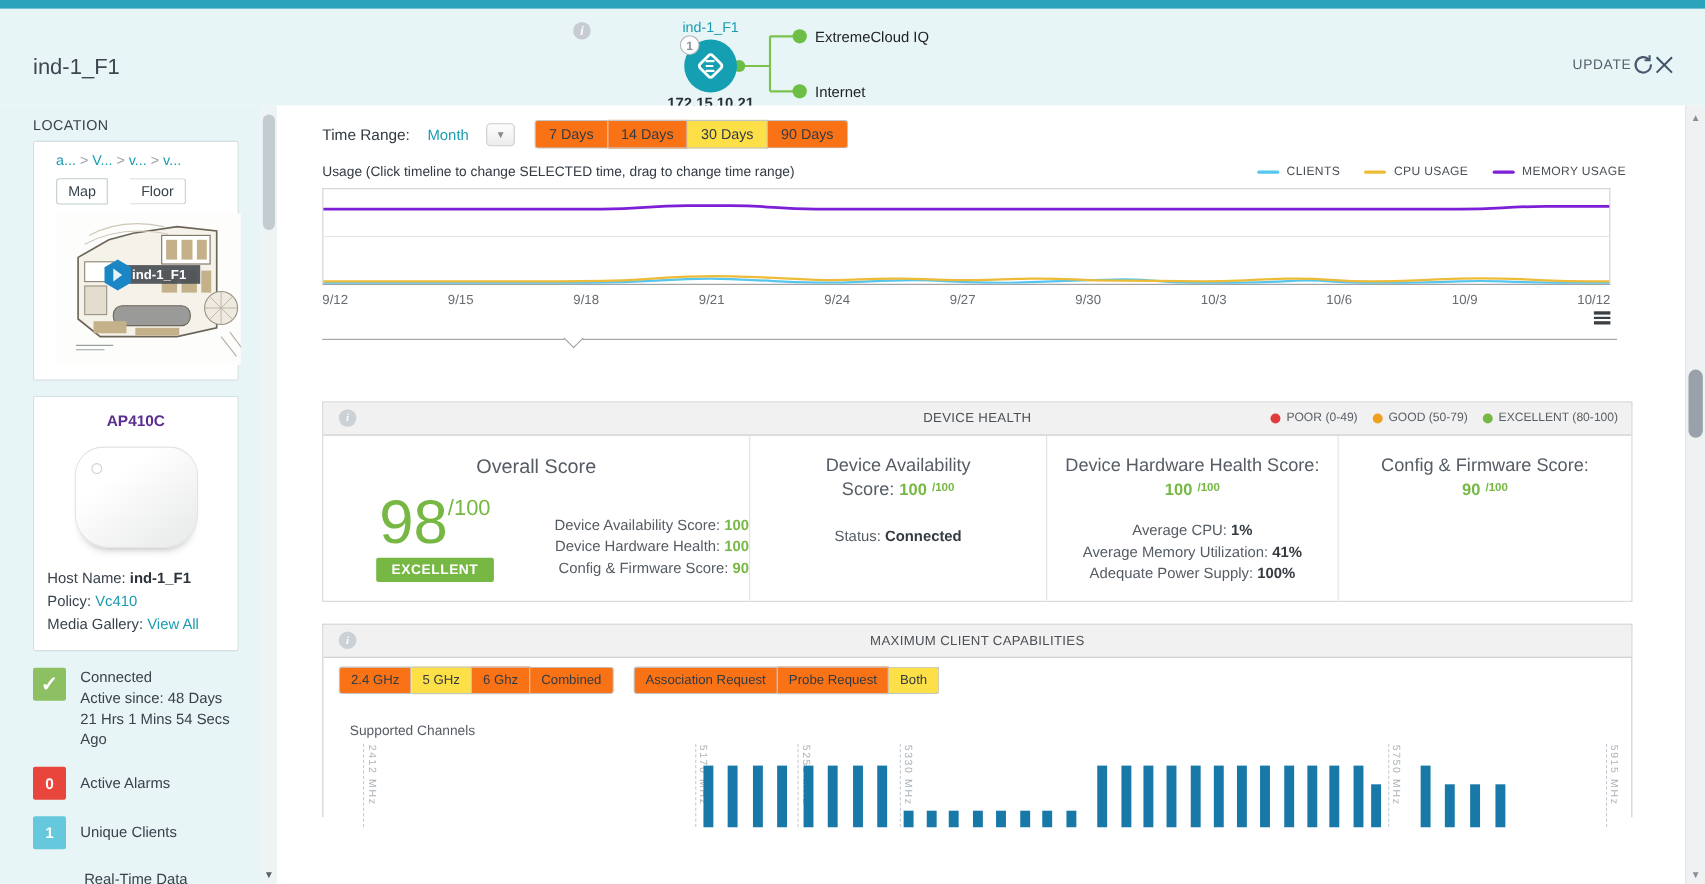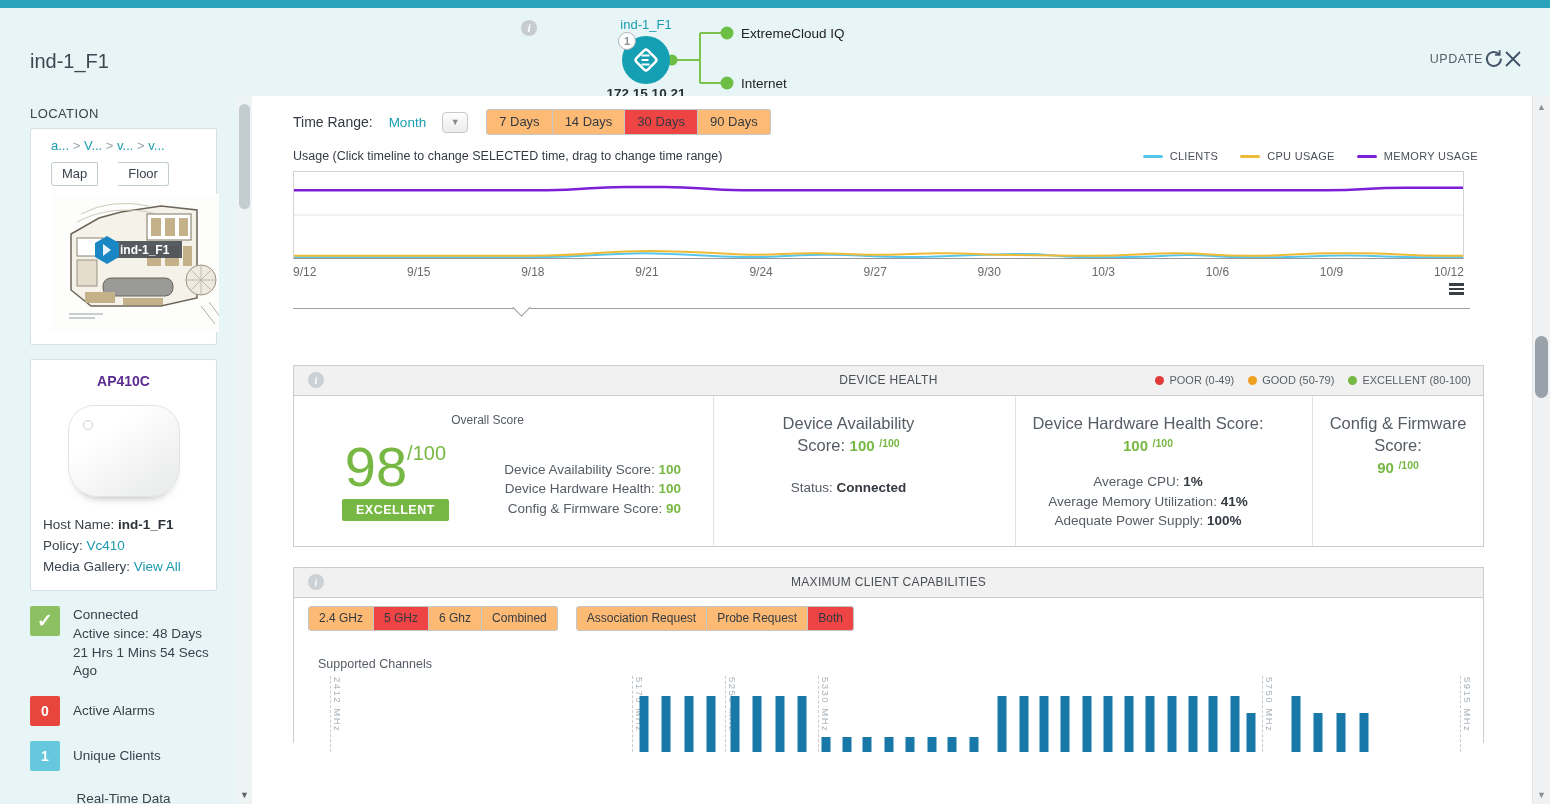--- a/index.html
+++ b/index.html
@@ -52,24 +52,24 @@
   .si-cyan { background:#65c8dc; font-size:14px; }
   .status-txt { margin-left:13px; font-size:13.5px; color:#39424c; line-height:1.4; width:145px; }
   .rt-heading { margin-top:20px; text-align:center; font-size:13.5px; color:#39424c; }
 
   
   .tr-row { margin-top:13px; display:flex; align-items:center; }
   .tr-label { font-size:14px; color:#333a42; }
   .tr-mode { font-size:13.5px; color:#1a9cb0; margin-left:16px; cursor:pointer; }
   .dd-btn { margin-left:16px; width:26px; height:21px; background:linear-gradient(#fdfdfd,#ececec); border:1px solid #c9c9c9; border-radius:4px; font-size:9px; color:#8a8a8a; display:flex; align-items:center; justify-content:center; cursor:pointer; }
   .seg-group { display:flex; margin-left:18px; border-radius:3px; }
-  .seg-btn { font-size:13px; color:#333a42; background:#fdba74; border:1px solid #c2c6c9; border-left:none; padding:4px 12px 5px; cursor:pointer; white-space:nowrap; }
+  .seg-btn { font-size:13px; color:#333a42; background:#f97316; border:1px solid #c2c6c9; border-left:none; padding:4px 12px 5px; cursor:pointer; white-space:nowrap; }
   .seg-btn:first-child { border-left:1px solid #c2c6c9; border-radius:3px 0 0 3px; }
   .seg-btn:last-child { border-radius:0 3px 3px 0; }
-  .seg-btn.active { background:#ef4444; }
+  .seg-btn.active { background:#fde047; }
   .seg-sm .seg-btn { font-size:12px; padding:4px 10px 5px; }
 
   .usage-row { margin-top:14px; display:flex; align-items:center; }
   .usage-hint { font-size:12.5px; color:#333a42; }
   .u-legend { margin-left:auto; display:flex; gap:22px; margin-right:6px; }
   .u-leg-item { display:flex; align-items:center; gap:7px; font-size:11px; color:#4a4f55; letter-spacing:.3px; cursor:pointer; }
   .u-swatch { width:20px; height:3px; border-radius:2px; }
 
   .chart-box { margin-top:8px; width:1171px; height:88px; border:1px solid #d2d2d2; border-bottom:1px solid #989898; position:relative; cursor:pointer; }
   .xticks { width:1171px; display:flex; justify-content:space-between; margin-top:6px; font-size:12px; color:#666b70; }
@@ -87,21 +87,21 @@
   .panel-hd { height:30px; background:#f1f1f1; border-bottom:1px solid #ccc; display:flex; align-items:center; position:relative; }
   .info-i { width:16px; height:16px; border-radius:50%; background:#ccd1d6; color:#fff; font-size:10px; font-style:italic; font-weight:bold; font-family:"Liberation Serif",serif; display:flex; align-items:center; justify-content:center; margin-left:14px; cursor:pointer; flex:none; }
   .panel-title { position:absolute; left:0; right:0; text-align:center; font-size:12px; color:#4a4f55; letter-spacing:.3px; }
   .h-legend { margin-left:auto; display:flex; gap:14px; margin-right:12px; position:relative; }
   .h-leg-item { display:flex; align-items:center; gap:5px; font-size:11px; color:#5a6066; }
   .h-dot { width:9px; height:9px; border-radius:50%; }
 
   .dh-panel { margin-top:56px; }
   .dh-body { display:flex; height:150px; background:#fff; }
   .dh-col { padding-top:16px; }
-  .dh-col + .dh-col { border-left:1px solid #e2e2e2;margin-left:32px; }
+  .dh-col + .dh-col { border-left:1px solid #e2e2e2; }
   .dh-c1 { width:387px; }
   .dh-c2 { width:270px; }
   .dh-c3 { width:265px; }
   .dh-c4 { flex:1; }
   .dh-col-heading { text-align:center; font-size:16.5px; color:#555c64; line-height:1.35; }
   .green { color:#76b843; }
   .score-b { font-weight:bold; font-size:15px; }
   .denom-sm { font-size:10.5px; font-weight:bold; vertical-align:4px; }
   .dh-rows { margin-top:16px; text-align:center; font-size:13.5px; color:#555c64; line-height:1.45; }
   .dh-rows b { color:#343a40; }
@@ -318,21 +318,21 @@
               <span>GOOD (50-79)</span>
             </span>
             <span class="h-leg-item">
               <span class="h-dot" style="background: rgb(118, 184, 67);"></span>
               <span>EXCELLENT (80-100)</span>
             </span>
           </div>
       </div>
       <div class="dh-body">
         <div class="dh-col dh-c1">
-          <div class="dh-col-heading" style="font-size:12px">Overall Score</div>
+          <div class="dh-col-heading" style="font-size:18px">Overall Score</div>
           <div class="overall-wrap">
             <div class="score-block">
               <div class="score-num"><span>98</span><sup>/100</sup></div>
               <span class="score-badge">EXCELLENT</span>
             </div>
             <div class="overall-details" id="overall-details">
                 <div><span>Device Availability Score: </span><b style="color: rgb(118, 184, 67);">100</b></div>
                 <div><span>Device Hardware Health: </span><b style="color: rgb(118, 184, 67);">100</b></div>
                 <div><span>Config &amp; Firmware Score: </span><b style="color: rgb(118, 184, 67);">90</b></div>
               </div>

